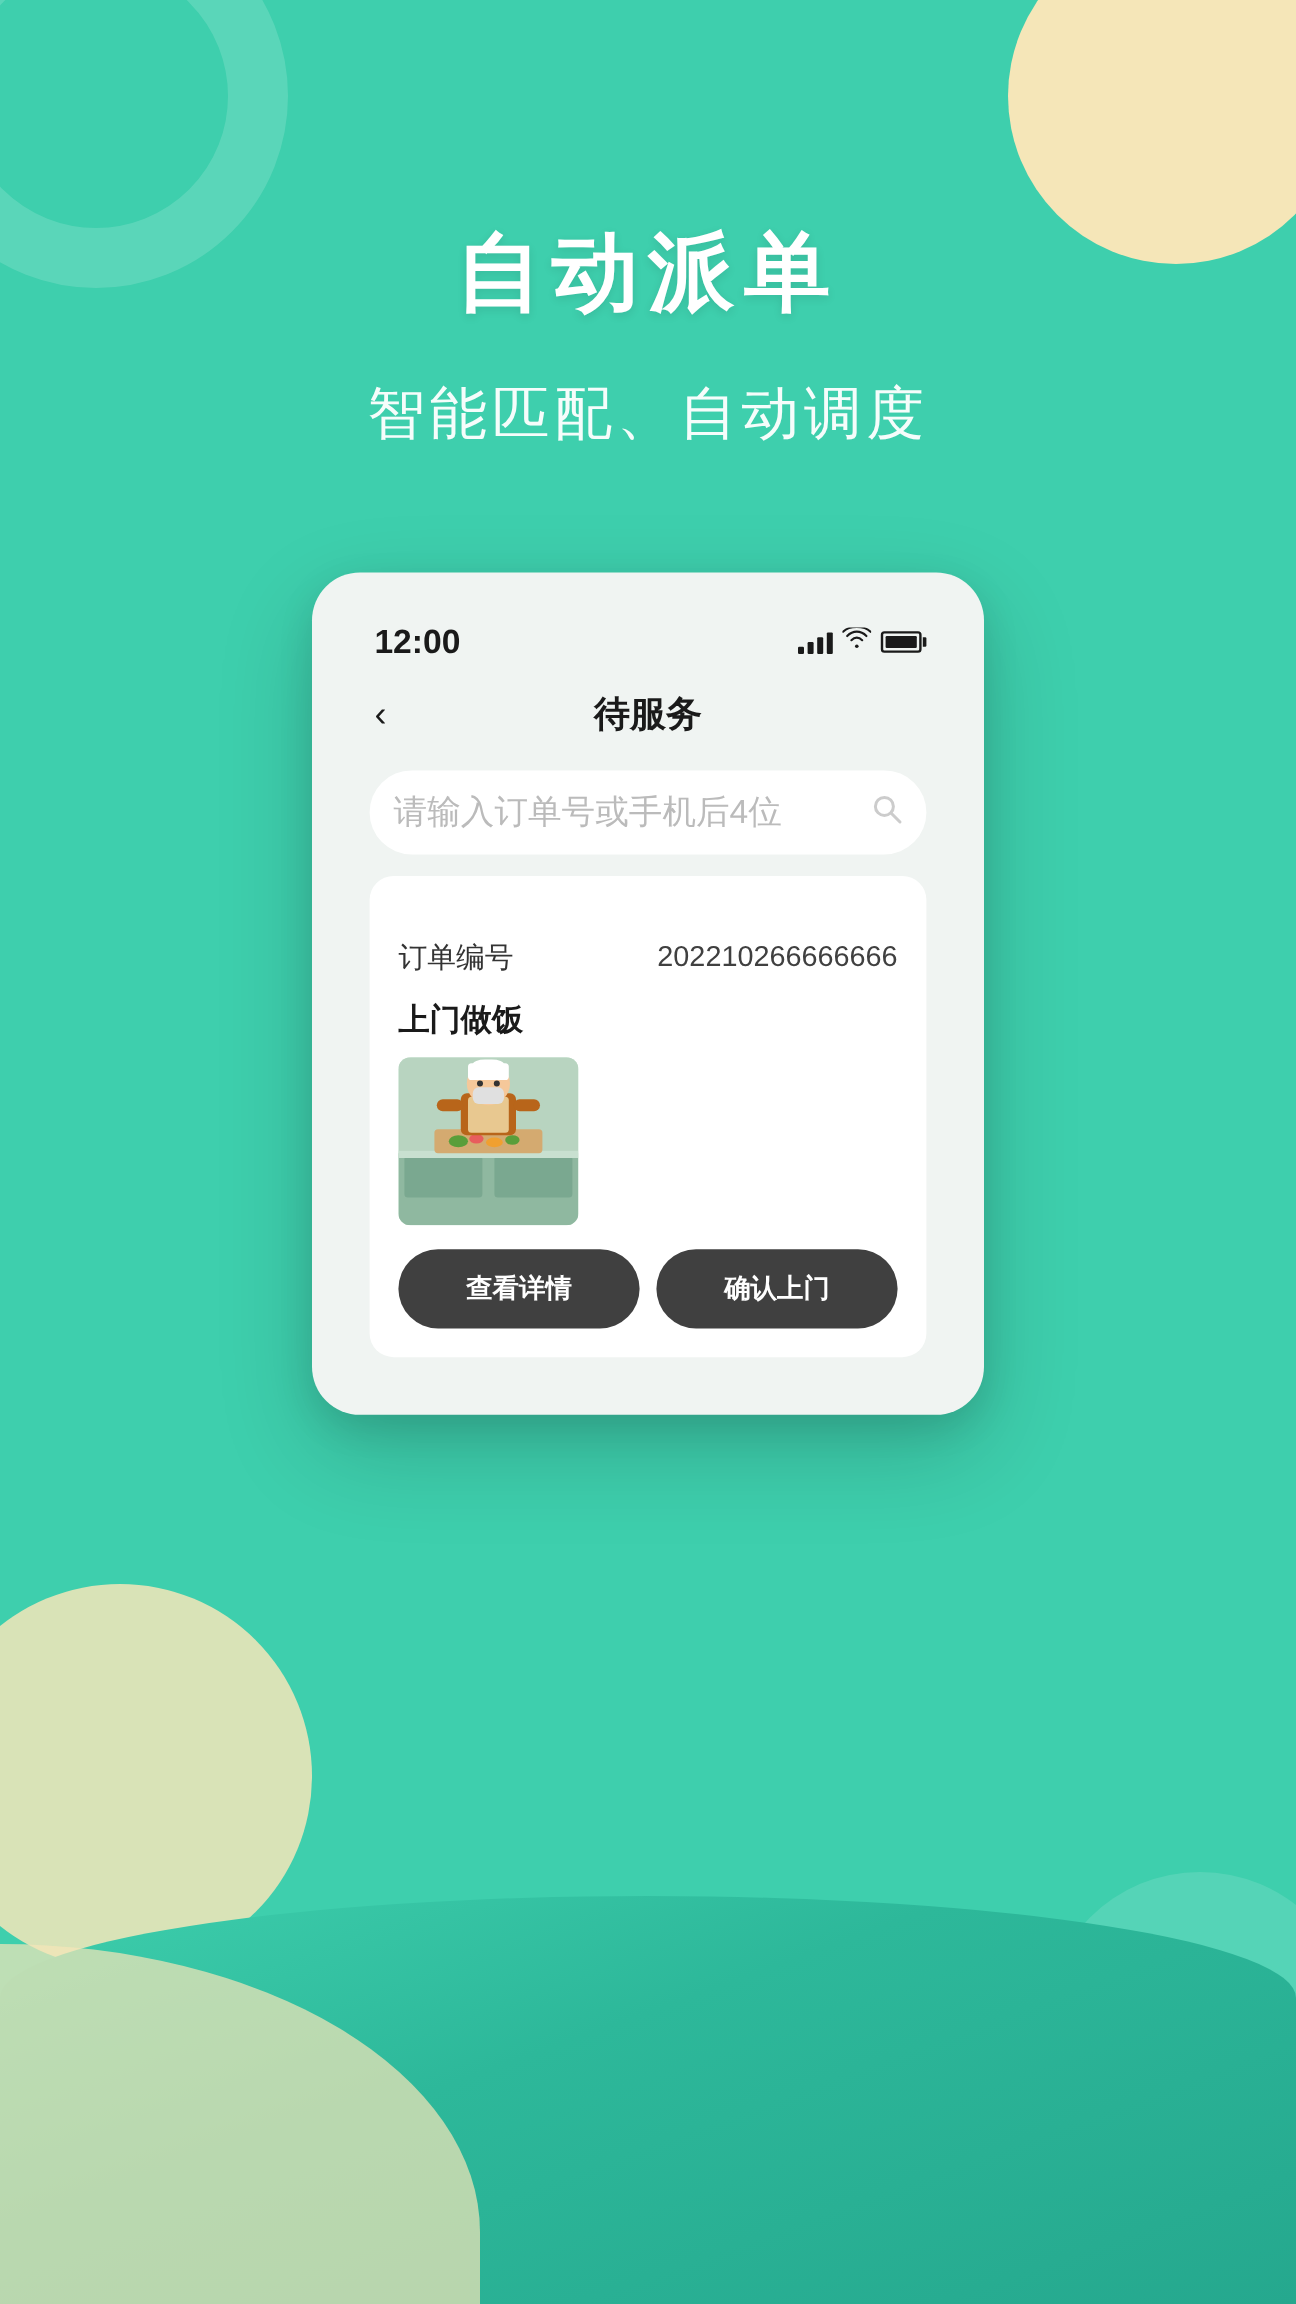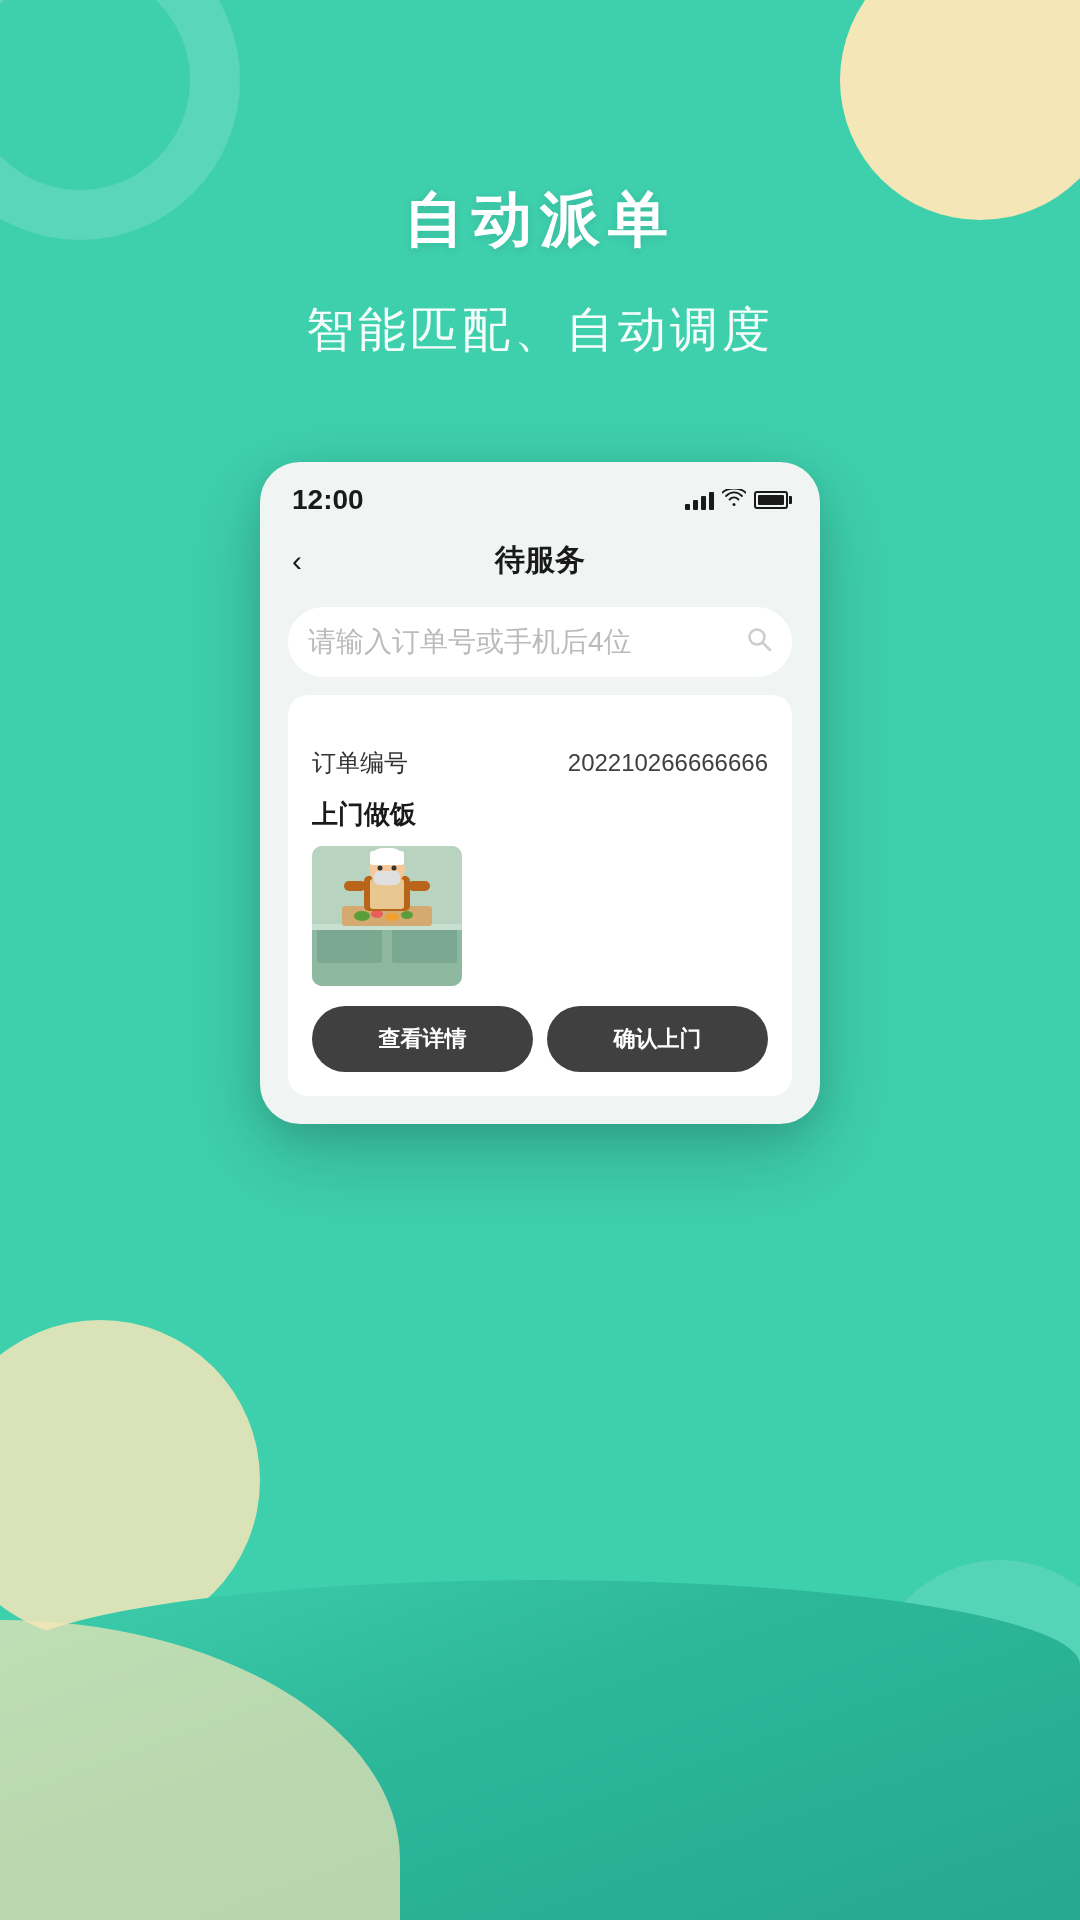--- a/index.html
+++ b/index.html
@@ -80,21 +80,21 @@
 
     
     .header-area {
       position: relative;
       z-index: 10;
       text-align: center;
       padding-top: 180px;
     }
 
     .main-title {
-      font-size: 60px;
+      font-size: 72px;
       font-weight: 700;
       color: #ffffff;
       letter-spacing: 8px;
       text-shadow: 0 2px 8px rgba(0,0,0,0.1);
     }
 
     .sub-title {
       font-size: 48px;
       font-weight: 400;
       color: rgba(255,255,255,0.95);
@@ -108,21 +108,21 @@
       z-index: 20;
       display: flex;
       justify-content: center;
       margin-top: 100px;
     }
 
     .phone-mockup {
       width: 560px;
       background: #f0f4f2;
       border-radius: 40px;
-      padding: 12px;
+      padding: 32px;
       box-shadow: 0 30px 80px rgba(0,0,0,0.18), 0 10px 30px rgba(0,0,0,0.1);
     }
 
     
     .status-bar {
       display: flex;
       justify-content: space-between;
       align-items: center;
       padding: 10px 20px 14px 20px;
     }

